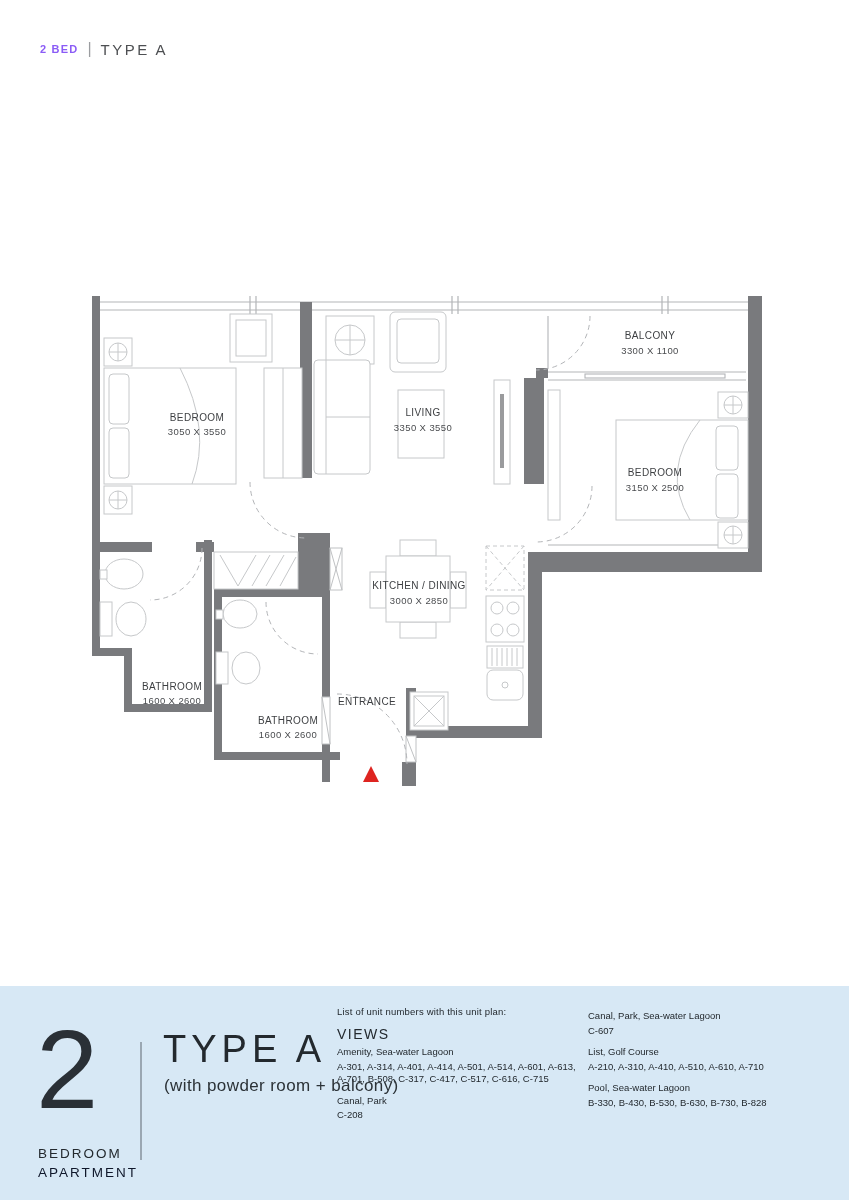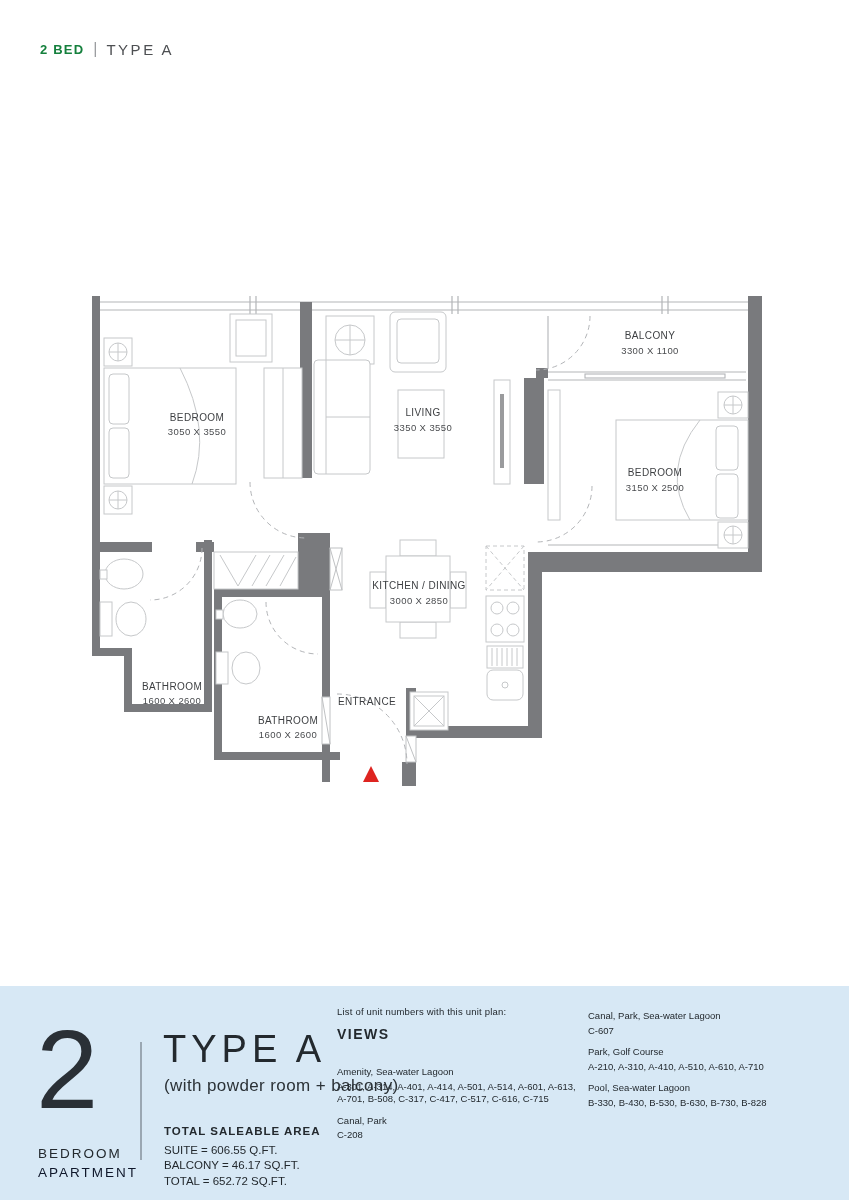--- a/index.html
+++ b/index.html
@@ -5,21 +5,21 @@
   * { margin:0; padding:0; box-sizing:border-box; }
   html,body { background:#ffffff; }
   .page {
     position:relative; width:849px; height:1200px;
     background:#ffffff; overflow:hidden;
     font-family:"Liberation Sans", sans-serif;
     color:#2f3133;
   }
   
   .hdr { position:absolute; left:40px; top:40px; display:flex; align-items:center; gap:9px; }
-  .hdr .bed { font-size:13px; font-weight:bold; letter-spacing:1.2px; color:#15803d; }
+  .hdr .bed { font-size:11px; font-weight:bold; letter-spacing:1.2px; color:#8b5cf6; }
   .hdr .sep { color:#9b9da0; font-weight:300; font-size:16px; }
   .hdr .typ { font-size:15px; letter-spacing:2.5px; color:#4d4f52; }
 
   
   .plan { position:absolute; left:85px; top:288px; width:690px; height:515px; }
   .plan text { font-family:"Liberation Sans", sans-serif; font-size:10px; fill:#3d3f42; letter-spacing:.4px; }
   .plan text.dim { font-size:9.5px; fill:#4a4c4f; }
 
   
   .footer { position:absolute; left:0; top:986px; width:849px; height:214px; background:#d7e8f5; color:#23292e; }
@@ -29,21 +29,21 @@
   .unit-l2 { left:38px; top:179px; font-size:13.5px; letter-spacing:2px; color:#0f172a; }
   .divider { left:140px; top:56px; width:1.5px; height:118px; background:#9aa7b2; }
   .type-title { left:163px; top:42px; font-size:38px; font-weight:300; letter-spacing:5px; color:#23292e; }
   .type-sub { left:164px; top:90px; font-size:17px; letter-spacing:.4px; color:#2b3237; }
   .area { left:164px; top:138px; font-size:11.5px; line-height:15.5px; color:#23292e; }
   .area .h { font-weight:bold; letter-spacing:1px; margin-bottom:3px; }
   .views { font-size:9.5px; line-height:12.5px; color:#23292e; }
   .views-c1 { left:337px; top:20px; width:240px; }
   .views-c2 { left:588px; top:24px; width:252px; }
   .views .intro { margin-bottom:9px; letter-spacing:.2px; }
-  .views .vh { font-weight:bold; font-size:14px; letter-spacing:1.5px; margin-bottom:26px; }
+  .views .vh { font-weight:normal; font-size:14px; letter-spacing:1.5px; margin-bottom:6px; }
   .views .entry { margin-bottom:9px; }
   .views .lab { margin-bottom:2px; }
 </style>
 </head>
 <body>
 
 <div class="page">
 
   <div class="hdr">
     <span class="bed">2 BED</span>
@@ -240,26 +240,20 @@
 
   <div class="footer">
     <div class="f-abs big-num">2</div>
     <div class="f-abs unit-l1">BEDROOM</div>
     <div class="f-abs unit-l2">APARTMENT</div>
     <div class="f-abs divider"></div>
 
     <div class="f-abs type-title">TYPE A</div>
     <div class="f-abs type-sub">(with powder room + balcony)</div>
 
-    <div class="f-abs area">
-      <div class="h">TOTAL SALEABLE AREA</div>
-      <div>SUITE = 606.55 Q.FT.</div>
-      <div>BALCONY = 46.17 SQ.FT.</div>
-      <div>TOTAL = 652.72 SQ.FT.</div>
-    </div>
 
     <div class="f-abs views views-c1">
       <div class="intro">List of unit numbers with this unit plan:</div>
       <div class="vh">VIEWS</div>
       <div class="entry">
         <div class="lab">Amenity, Sea-water Lagoon</div>
         <div class="uni">A-301, A-314, A-401, A-414, A-501, A-514, A-601, A-613, A-701, B-508, C-317, C-417, C-517, C-616, C-715</div>
       </div>
       <div class="entry">
         <div class="lab">Canal, Park</div>
@@ -267,21 +261,21 @@
       </div>
 
     </div>
 
     <div class="f-abs views views-c2">
       <div class="entry">
         <div class="lab">Canal, Park, Sea-water Lagoon</div>
         <div class="uni">C-607</div>
       </div>
       <div class="entry">
-        <div class="lab">Park, Golf Course</div>
+        <div class="lab">List, Golf Course</div>
         <div class="uni">A-210, A-310, A-410, A-510, A-610, A-710</div>
       </div>
       <div class="entry">
         <div class="lab">Pool, Sea-water Lagoon</div>
         <div class="uni">B-330, B-430, B-530, B-630, B-730, B-828</div>
       </div>
 
     </div>
   </div>
 

